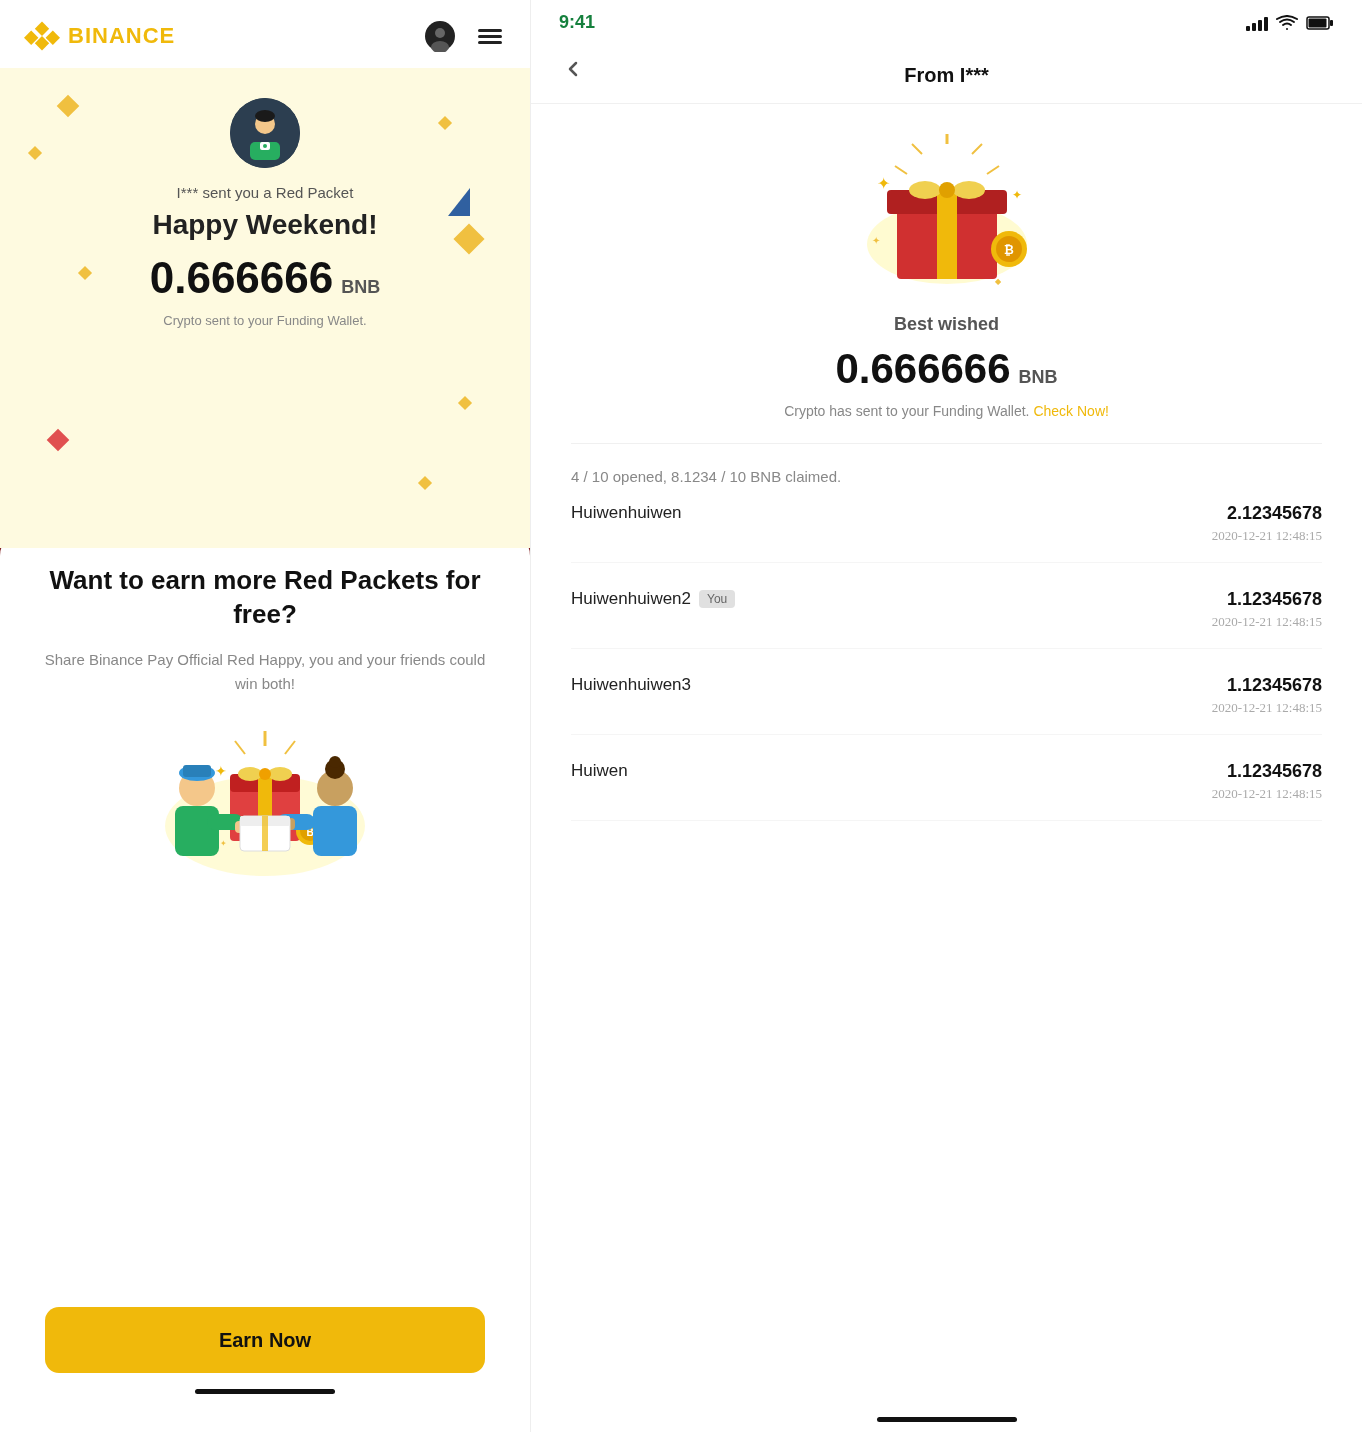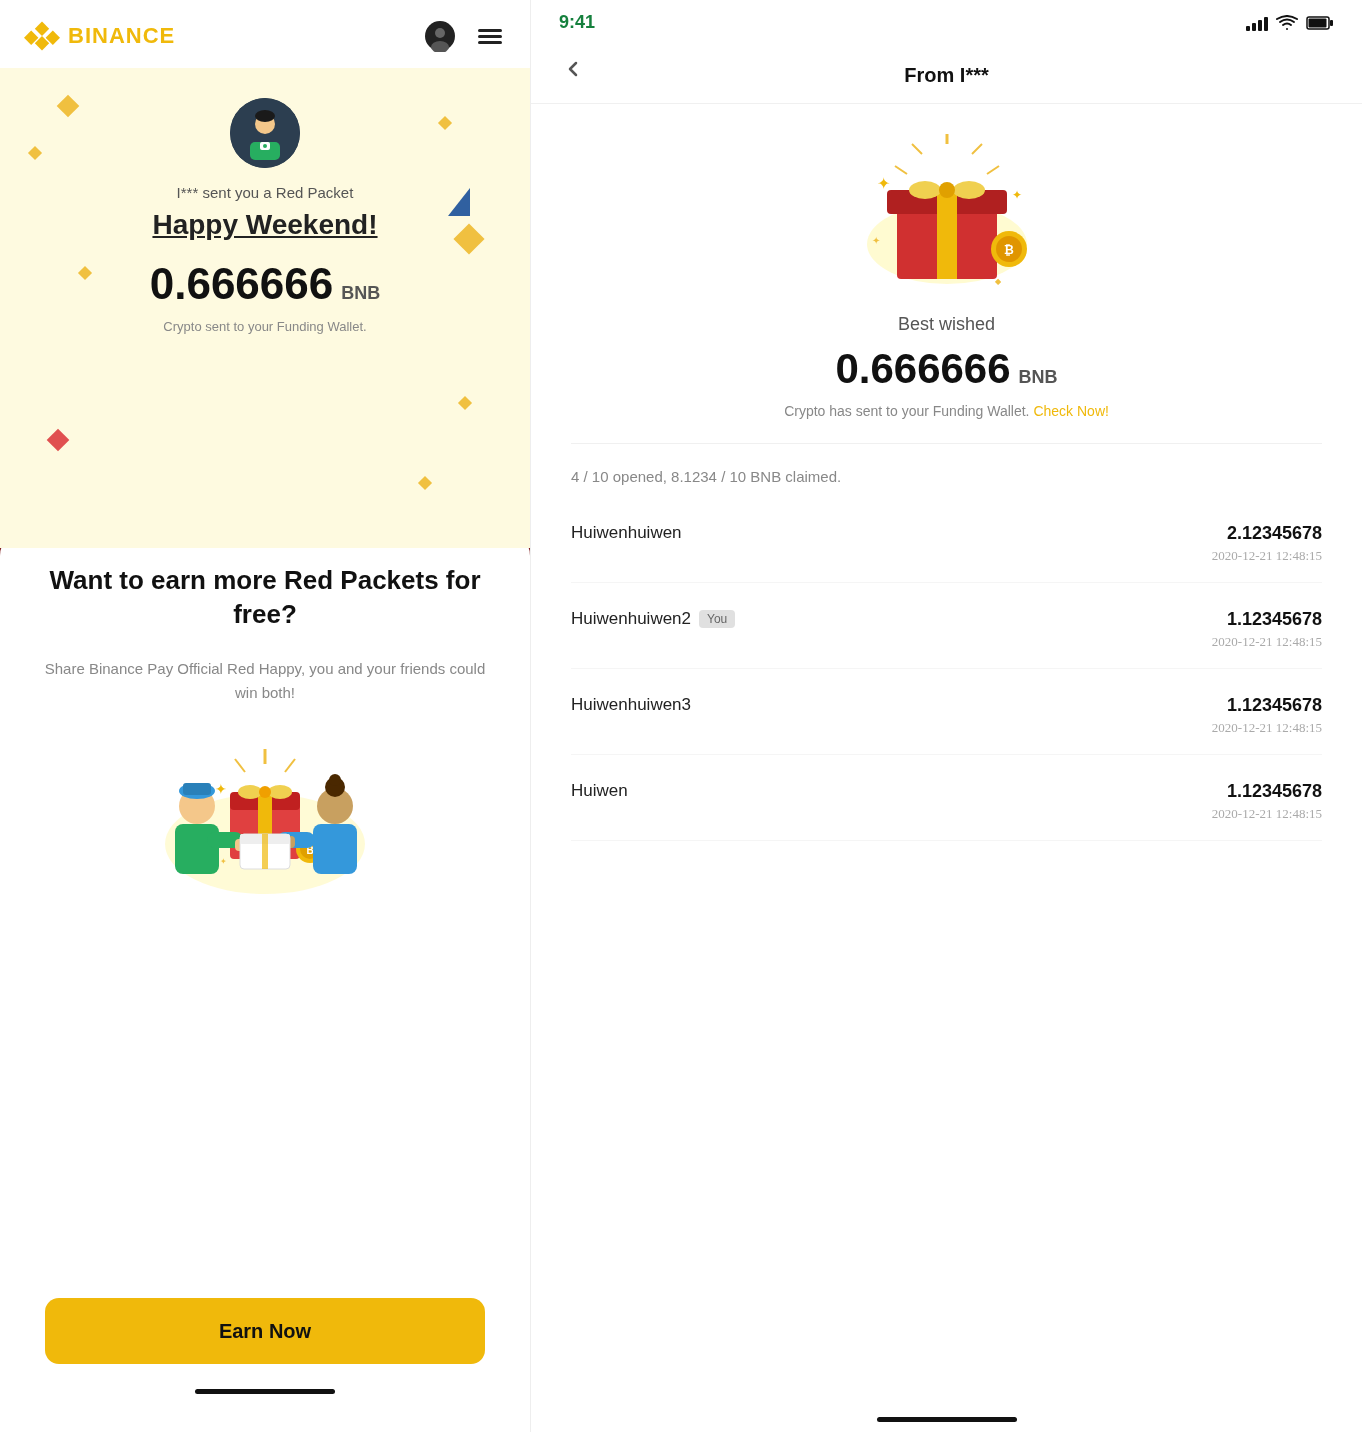--- a/index.html
+++ b/index.html
@@ -121,22 +121,21 @@
     .sent-text {
       font-size: 15px;
       color: #555;
       margin-bottom: 8px;
     }
 
     .happy-weekend {
       font-size: 28px;
       font-weight: 700;
       color: #222;
-      margin-bottom: 18px;
-      text-decoration: underline;
+      margin-bottom: 12px;
     }
 
     .amount-row {
       display: flex;
       align-items: baseline;
       gap: 8px;
       margin-bottom: 10px;
     }
 
     .amount-number {
@@ -159,21 +158,20 @@
     
     .bottom-card {
       background: #fff;
       border-radius: 28px 28px 0 0;
       margin-top: -20px;
       padding: 36px 40px 30px;
       flex: 1;
       display: flex;
       flex-direction: column;
       align-items: center;
-      gap: 9px;
     }
 
     .earn-title {
       font-size: 26px;
       font-weight: 700;
       color: #111;
       text-align: center;
       margin-bottom: 16px;
       line-height: 1.3;
     }
@@ -283,20 +281,21 @@
       display: flex;
       justify-content: center;
       margin-bottom: 20px;
     }
 
     .best-wished {
       text-align: center;
       font-size: 18px;
       color: #555;
       margin-bottom: 10px;
+      font-weight: bold;
     }
 
     .right-amount-row {
       display: flex;
       align-items: baseline;
       gap: 8px;
       justify-content: center;
       margin-bottom: 10px;
     }
 
@@ -326,21 +325,20 @@
 
     .divider {
       height: 1px;
       background: #f0f0f0;
       margin: 24px 0;
     }
 
     .claimed-info {
       font-size: 15px;
       color: #888;
-      margin-bottom: 20px;
     }
 
     .recipient-list {
       display: flex;
       flex-direction: column;
       gap: 8px;
     }
 
     .recipient-row {
       display: flex;

